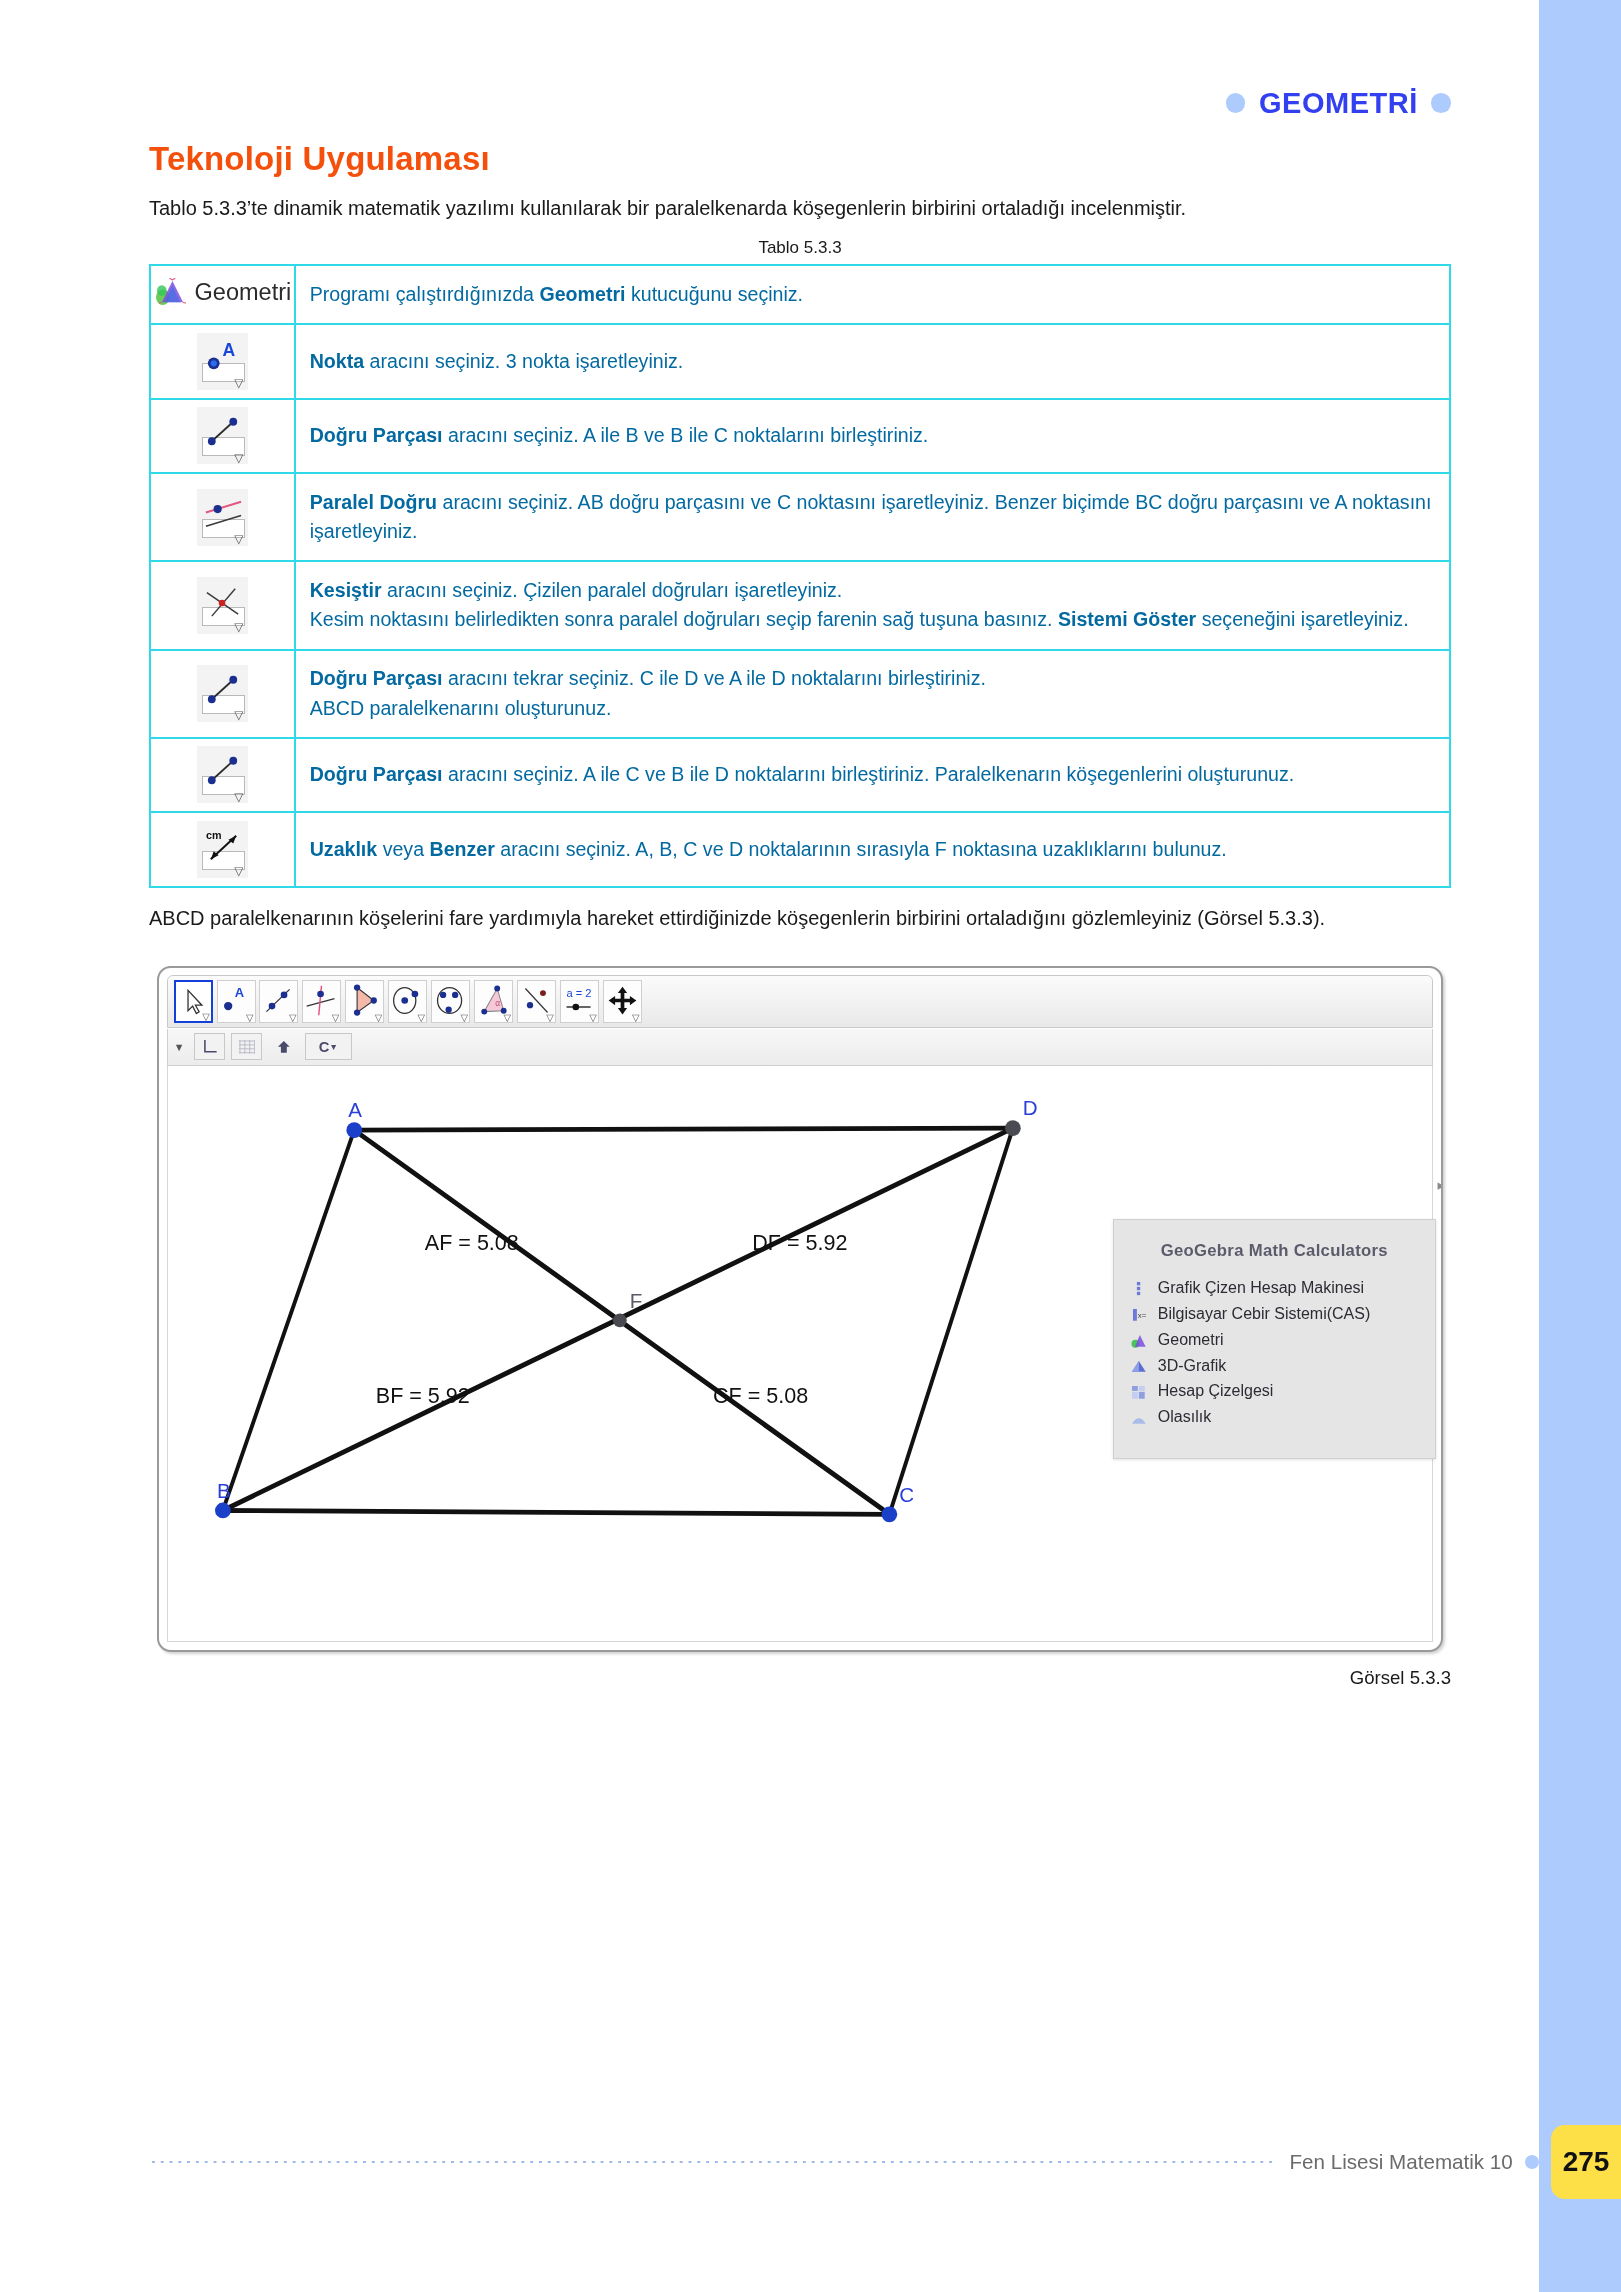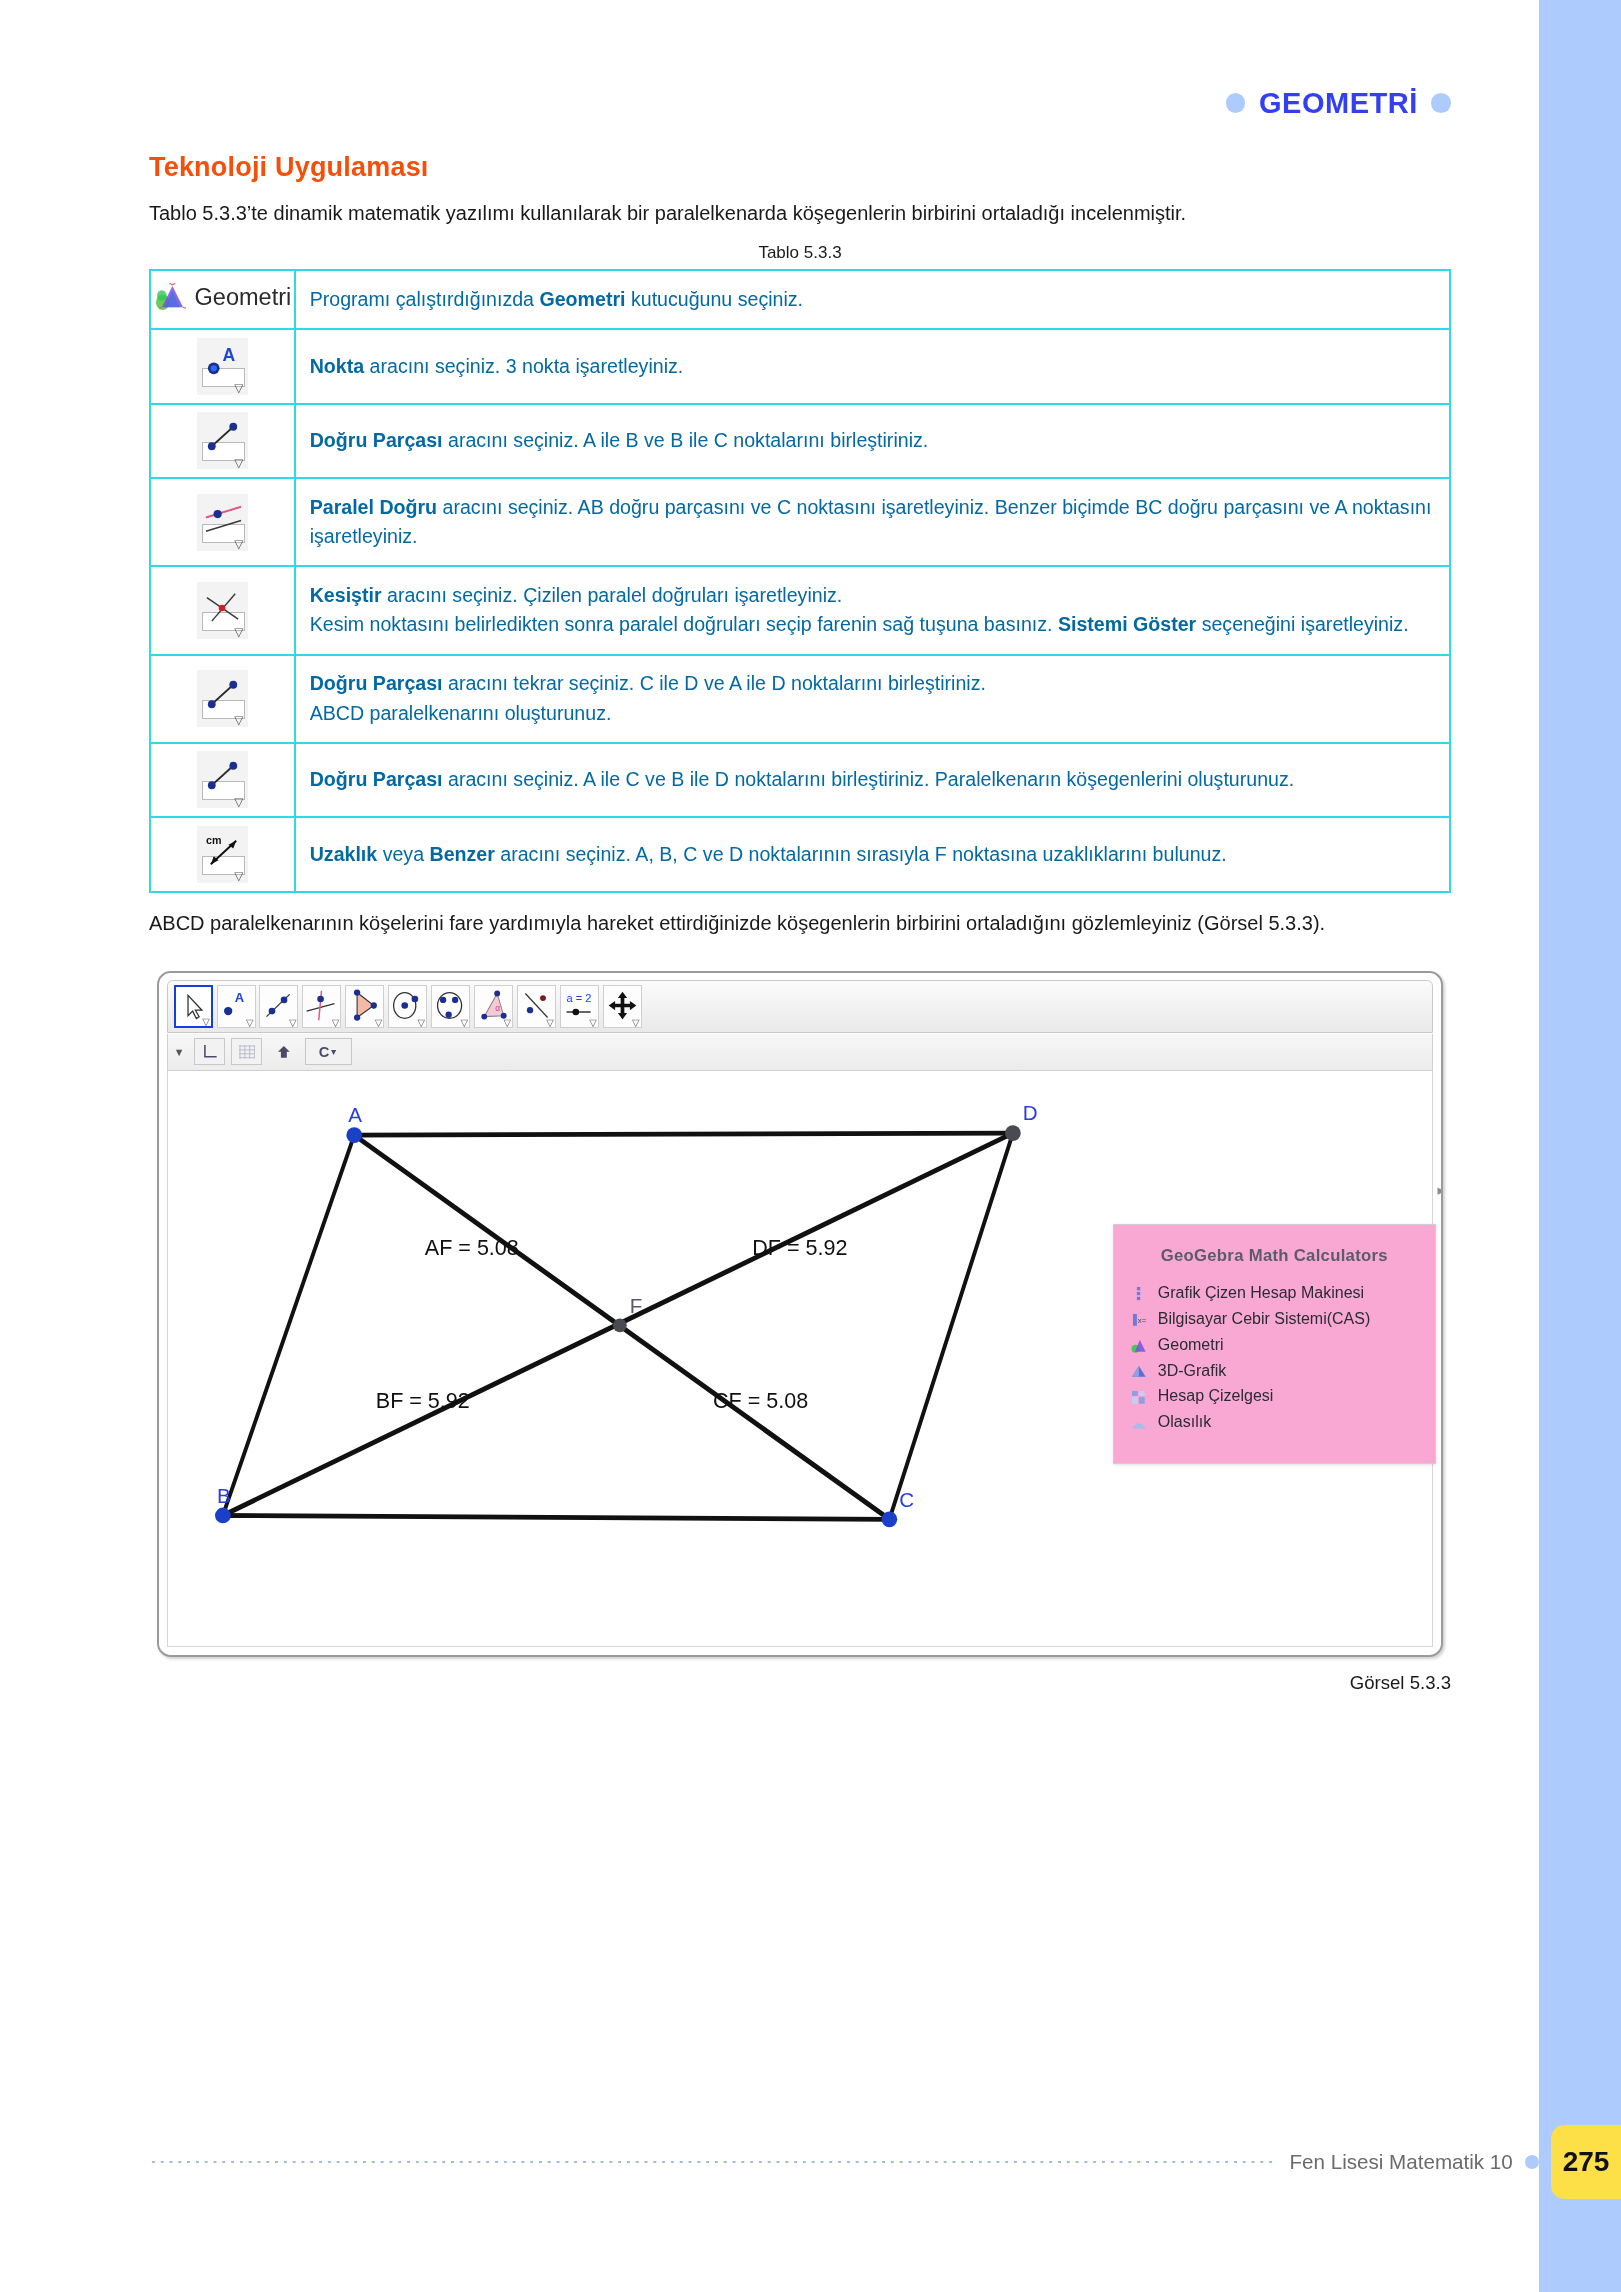--- a/index.html
+++ b/index.html
@@ -32,22 +32,22 @@
     width:19.6px;height:19.6px;border-radius:50%;background:#aecbfd;display:inline-block;
   }
   .chapter-title{
     font-family:"Liberation Sans", sans-serif;
     font-weight:bold; font-size:29px; letter-spacing:0.5px;
     color:#3240f0;
   }
 
   
   .section-heading{
-    margin-top:49px;
-    font-weight:bold; font-size:27px; color:#f4500b;
+    margin-top:37px;
+    font-weight:bold; font-size:33px; color:#f4500b;
     letter-spacing:0.2px;
   }
 
   
   p.body{
     margin-top:15.7px;
     font-size:20px; line-height:1.45; color:#1a1a1a;
     text-align:justify;
     hyphens:manual;
   }
@@ -166,21 +166,21 @@
   .gg-canvas{
     position:absolute; left:7.8px; top:98px; right:7.8px; bottom:7.8px;
     background:#ffffff; border:1px solid #d6d6d6; border-top:none;
   }
 
   
   .gg-popup{
     position:absolute;
     left:945px; top:153px;
     width:323px; height:240px;
-    background:#f9a8d4;
+    background:#e5e5e5;
     border:1px solid #cfcfcf;
     box-shadow:0 1px 2.9px rgba(0,0,0,.12);
     padding:21.6px 17.6px 9.8px 17.6px;
   }
   .gg-popup h4{
     text-align:center; font-size:16.7px; color:#5b5b6b; font-weight:bold;
     margin-bottom:13.7px; letter-spacing:0.3px;
   }
   .gg-popup ul{ list-style:none; }
   .gg-popup li{

